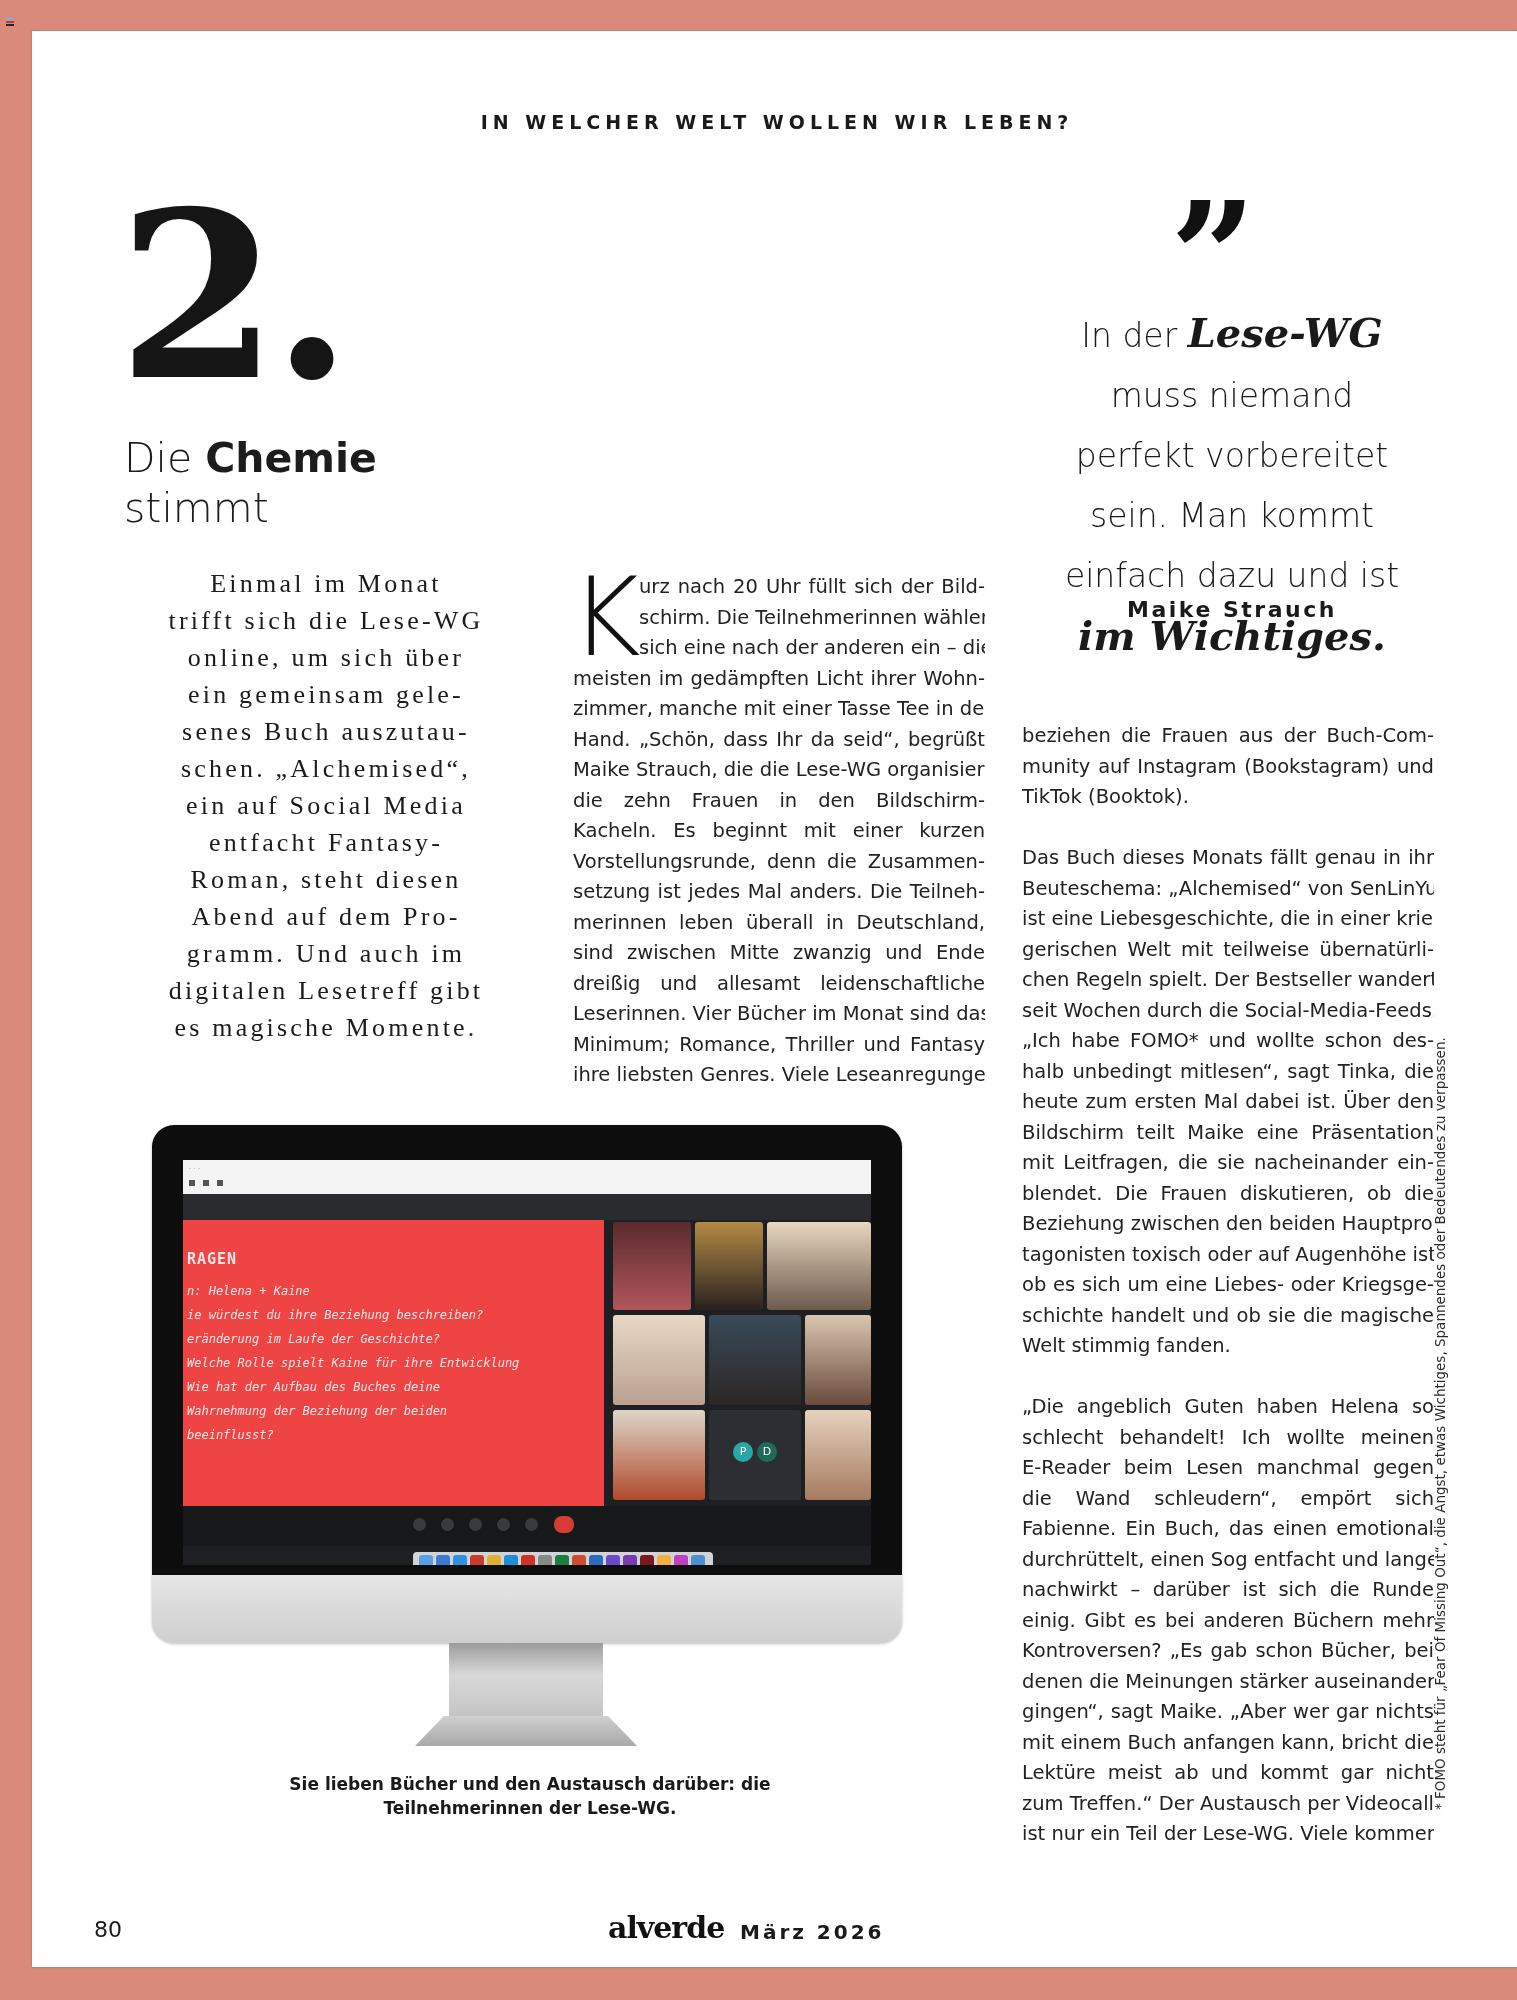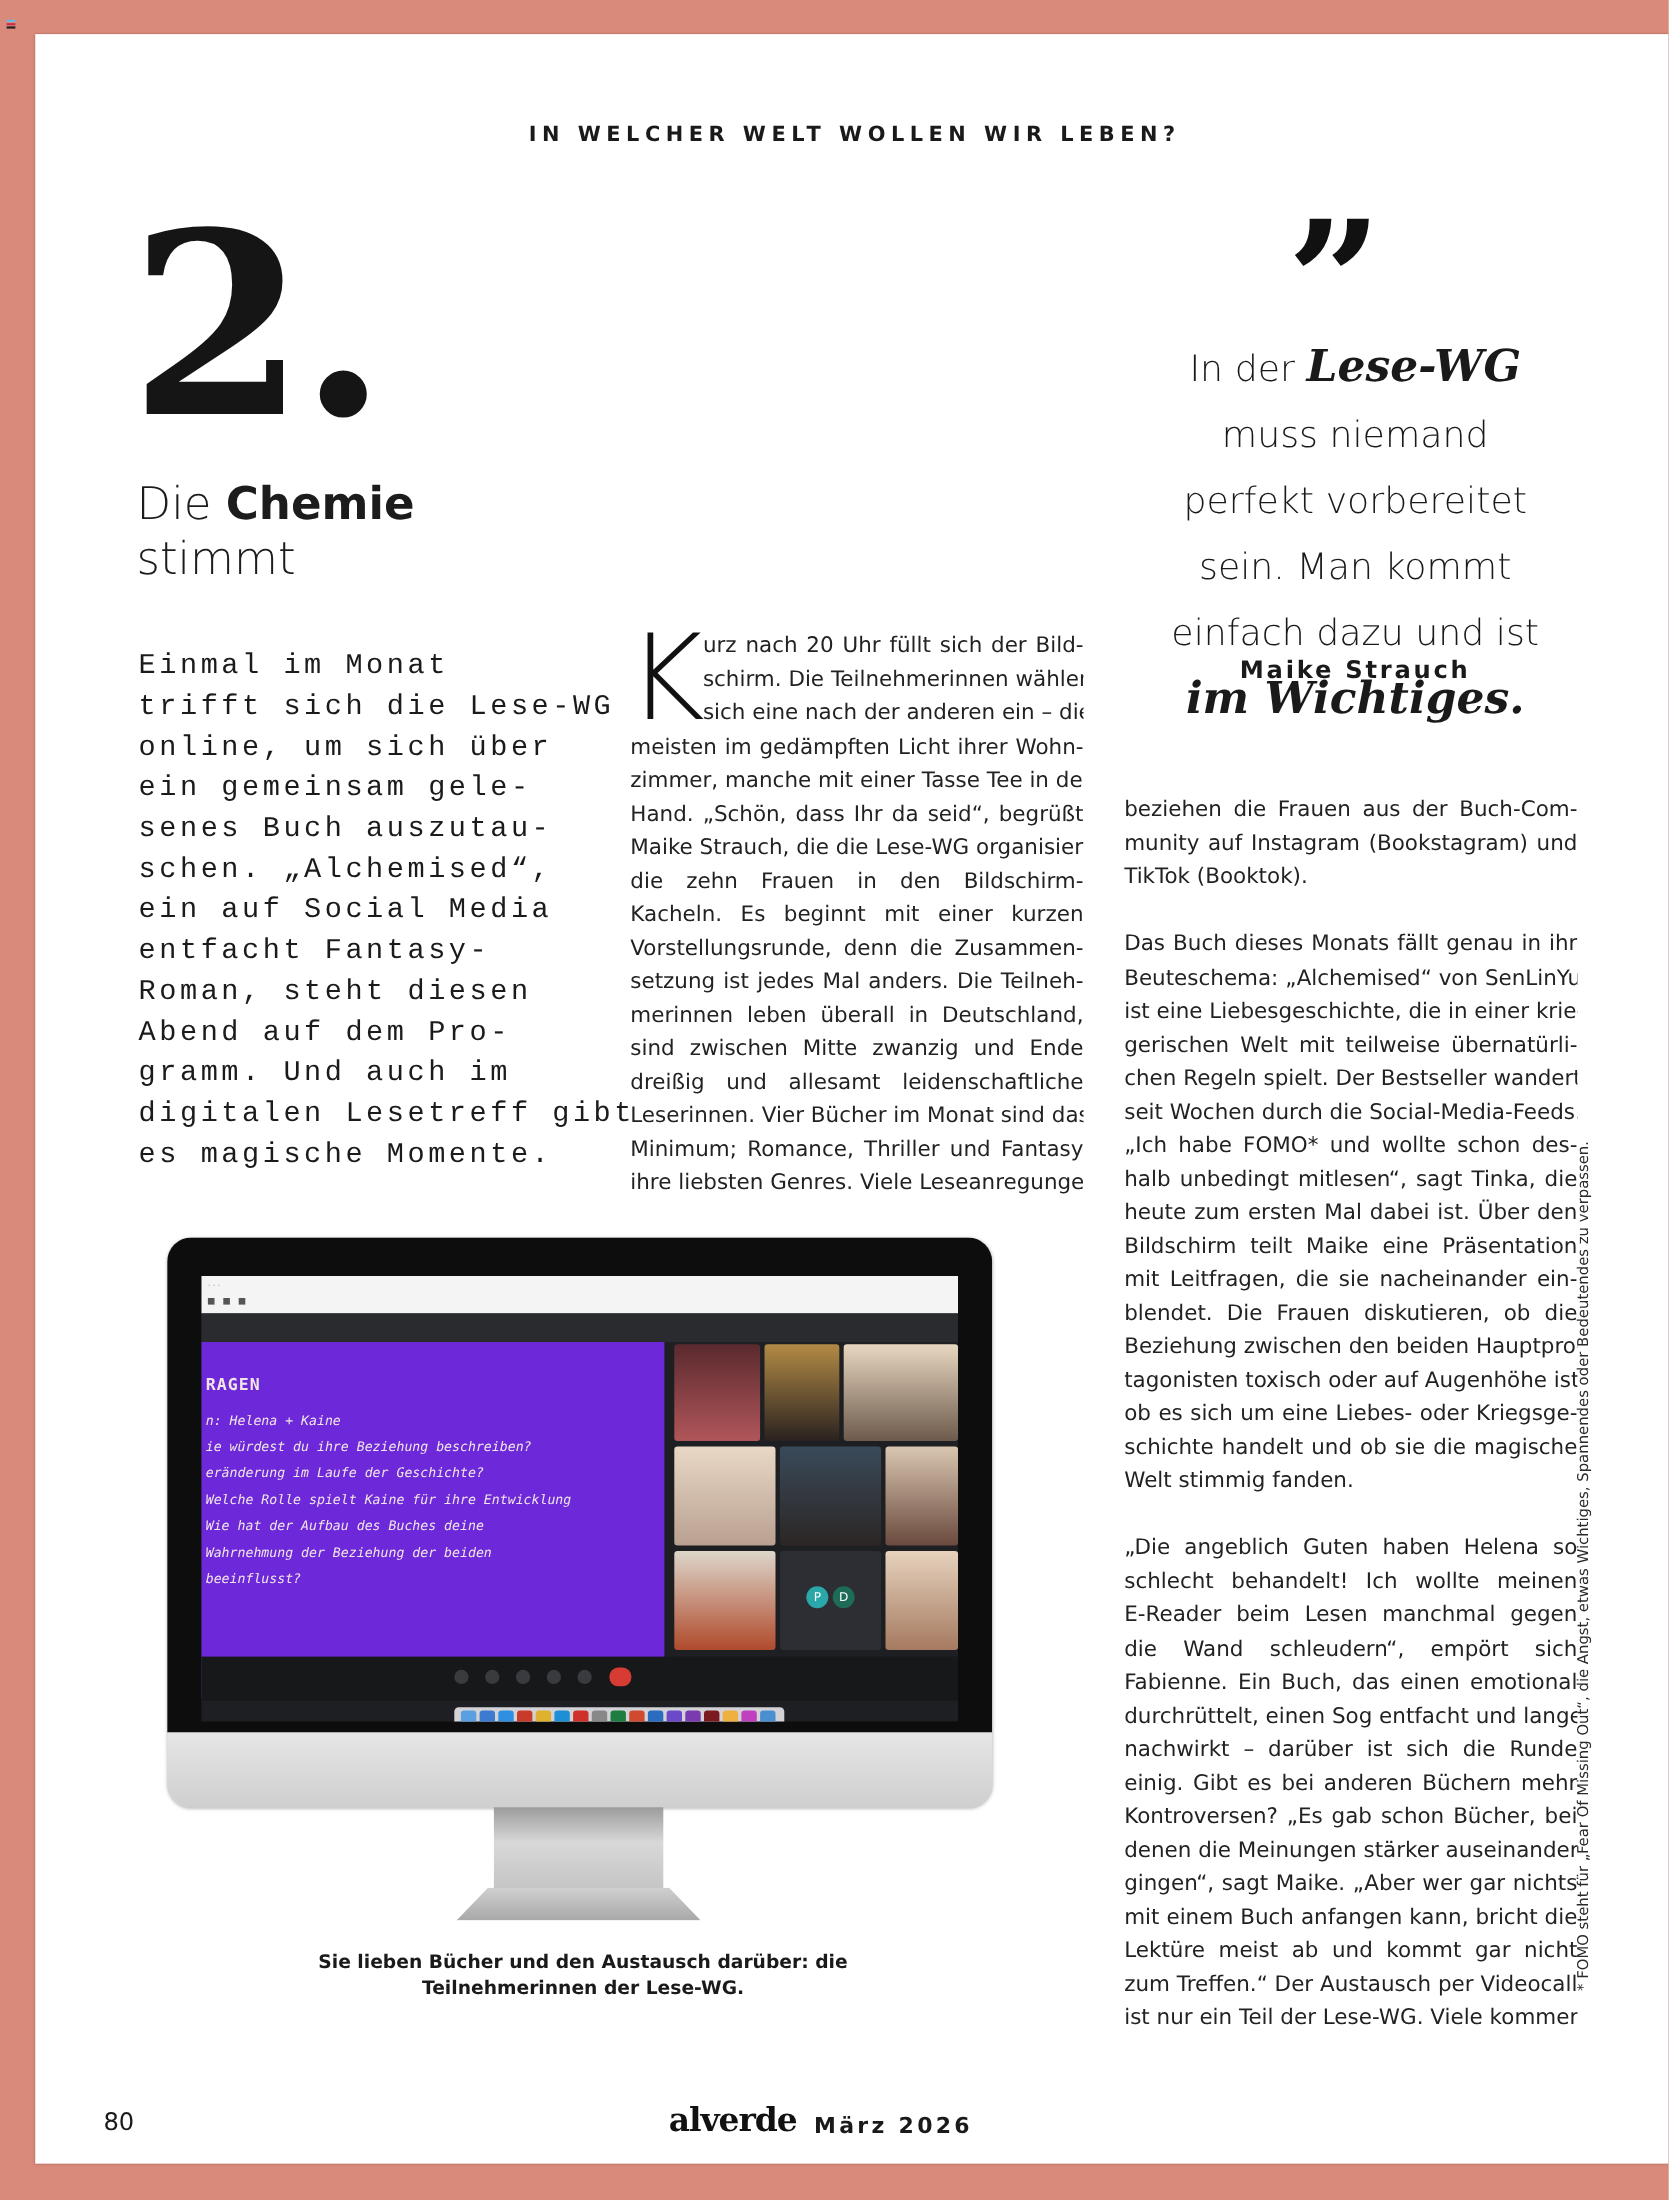--- a/index.html
+++ b/index.html
@@ -5,21 +5,21 @@
   html, body { margin:0; padding:0; }
   body { width:1517px; height:2000px; position:relative; overflow:hidden; background:#D98A7B; font-family:"DejaVu Sans", sans-serif; color:#1a1a1a; }
   .page { position:absolute; left:32px; top:31px; width:1485px; height:1936px; background:#fff; box-shadow:0 0 2px rgba(120,60,50,.5); }
   .tiny-flag { position:absolute; left:6px; top:18px; width:8px; height:12px; }
   .tiny-flag i { display:block; height:2px; margin-bottom:1px; }
   .abs { position:absolute; }
   .kicker { left:0; top:80px; width:1490px; text-align:center; font-size:19px; letter-spacing:5px; font-weight:bold; color:#1a1a1a; font-family:"DejaVu Sans", sans-serif; }
   .bignum { left:86px; top:150px; font-family:"DejaVu Serif", serif; font-weight:bold; font-size:230px; line-height:1; color:#151515; letter-spacing:-6px; }
   .headline { left:92px; top:402px; font-size:41px; line-height:50px; font-family:"DejaVu Sans", sans-serif; font-weight:300; color:#1c1c1c; }
   .headline b { font-weight:bold; }
-  .intro { left:94px; top:556px; width:400px; font-size:26px; line-height:37px; letter-spacing:3.2px; color:#1b1b1b; font-family:Liberation Mono, monospace; }
+  .intro { left:94px; top:534px; width:400px; font-size:26px; line-height:37px; letter-spacing:3.2px; color:#1b1b1b; font-family:Liberation Serif, serif;text-align:center; }
   .intro span { display:block; white-space:nowrap; }
   .col { width:412px; font-size:19.5px; line-height:30.5px; color:#222; font-family:"DejaVu Sans", sans-serif; }
   .col .ln { display:block; white-space:nowrap; text-align:justify; text-align-last:justify; height:30.5px; overflow:hidden; }
   .col .ln.last { text-align-last:left; }
   .col .gap { height:30.5px; }
   .col-mid { left:541px; top:541px; }
   .col-right { left:990px; top:690px; }
   .dropcap { position:absolute; left:-3px; top:2px; font-size:108px; line-height:88px; font-weight:300; font-family:"DejaVu Sans", sans-serif; color:#111; }
   .indent .ln { padding-left:66px; box-sizing:border-box; }
   .quote-mark { left:1138px; top:150px; font-family:"DejaVu Serif", serif; font-weight:bold; font-size:150px; line-height:1; color:#111; }
@@ -30,21 +30,21 @@
   
   .monitor { left:152px; top:1125px; width:750px; height:518px; border-radius:22px; background:#d9d9d9; overflow:hidden; box-shadow:0 1px 3px rgba(0,0,0,.25); }
   .bezel { position:absolute; left:0; top:0; width:750px; height:450px; background:#0d0d0d; }
   .screen { position:absolute; left:31px; top:35px; width:688px; height:405px; background:#1e1f22; overflow:hidden; }
   .browserbar { position:absolute; left:0; top:0; width:100%; height:34px; background:#f4f4f4; }
   .browserbar .url { position:absolute; left:6px; top:5px; font-size:7px; color:#888; }
   .browserbar .tabs { position:absolute; left:6px; top:20px; display:flex; gap:8px; font-size:6px; color:#666; }
   .browserbar .tabs span { display:flex; align-items:center; gap:2px; }
   .browserbar .tabs span i { display:inline-block; width:6px; height:6px; background:#555; }
   .darkband { position:absolute; left:0; top:34px; width:100%; height:26px; background:#2a2b2e; }
-  .slide { position:absolute; left:0; top:60px; width:421px; height:324px; background:#6d28d9; color:#f0e6e6; font-family:"DejaVu Sans Mono", monospace;text-align:right; }
+  .slide { position:absolute; left:0; top:60px; width:421px; height:324px; background:#ef4444; color:#f0e6e6; font-family:"DejaVu Sans Mono", monospace;text-align:right; }
   .slide .st { position:absolute; left:4px; top:30px; font-size:15px; font-weight:bold; letter-spacing:1px; }
   .slide .sl { position:absolute; left:4px; font-size:12px; white-space:nowrap; font-style:italic; }
   .tiles { position:absolute; left:430px; top:62px; width:258px; height:278px; }
   .tile { position:absolute; border-radius:3px; overflow:hidden; }
   .callbar { position:absolute; left:0; top:346px; width:100%; height:40px; background:#17181a; }
   .callbar .ctrl { position:absolute; top:12px; width:13px; height:13px; border-radius:50%; background:#3a3b3e; }
   .callbar .end { position:absolute; top:10px; left:371px; width:20px; height:17px; border-radius:8px; background:#d63c33; }
   .dock { position:absolute; left:230px; top:392px; width:300px; height:22px; background:rgba(230,230,235,.9); border-radius:4px 4px 0 0; display:flex; gap:3px; padding:3px 6px; box-sizing:border-box; }
   .dock i { display:block; width:14px; height:15px; border-radius:3px; }
   .chin { position:absolute; left:0; top:450px; width:750px; height:68px; background:linear-gradient(#e6e6e6,#cfcfcf); }

